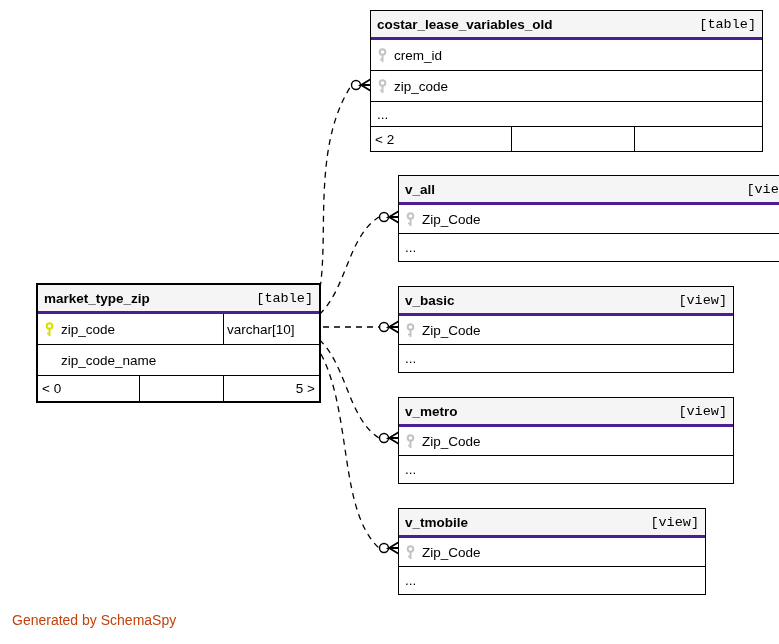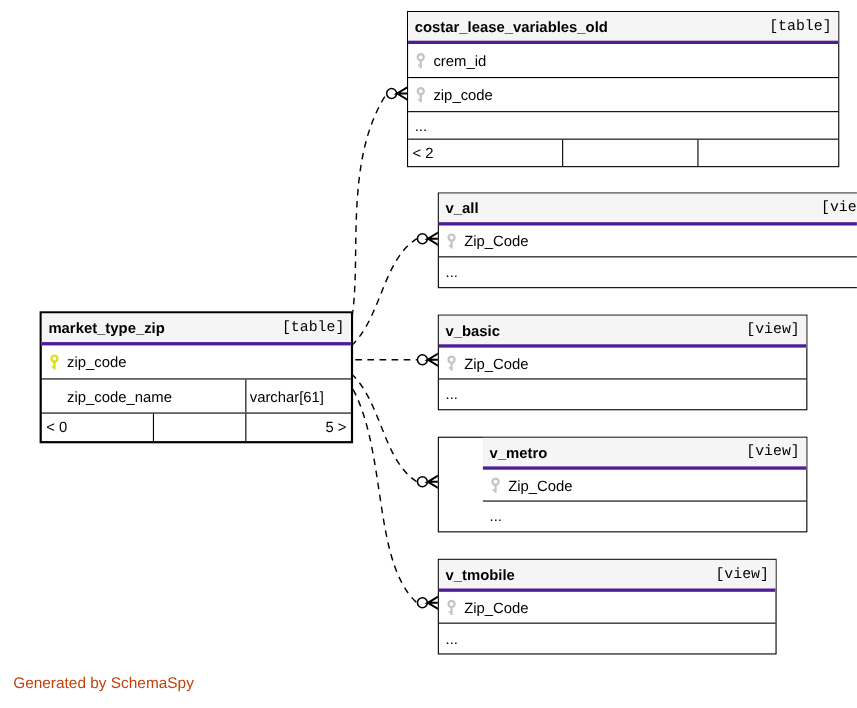--- a/index.html
+++ b/index.html
@@ -127,27 +127,27 @@
       <span class="namecell" style="flex:0 0 185px;">
         <span class="keyspot key-primary">
           <svg width="11" height="15" viewBox="0 0 11 15">
               <circle cx="5.5" cy="4" r="2.8" fill="none" stroke="currentColor" stroke-width="2"></circle>
               <line x1="5.5" y1="6.8" x2="5.5" y2="14" stroke="currentColor" stroke-width="2"></line>
               <line x1="5.5" y1="11.5" x2="3" y2="11.5" stroke="currentColor" stroke-width="1.6"></line>
             </svg>
         </span>
         <span>zip_code</span>
       </span>
+      <span class="typecell" style="flex:1;">varchar[10]</span>
     </div>
     <div class="row">
       <span class="namecell" style="flex:0 0 185px;">
         <span class="keyspot"></span>
         <span>zip_code_name</span>
       </span>
-      <span class="typecell" style="flex:1;">varchar[61]</span>
     </div>
     <div class="frow" style="height:25px;">
       <span class="fcell" style="width:101px;">&lt; 0</span>
       <span class="fcell" style="width:84px;"></span>
       <span class="fcell right" style="flex:1;">5 &gt;</span>
     </div>
   </div>
 
   <div class="etable view" style="left:398px; top:175px; width:404px;">
     <div class="hdr">
@@ -182,21 +182,21 @@
               <line x1="5.5" y1="6.8" x2="5.5" y2="14" stroke="currentColor" stroke-width="2"></line>
               <line x1="5.5" y1="11.5" x2="3" y2="11.5" stroke="currentColor" stroke-width="1.6"></line>
             </svg>
         </span>
         <span>Zip_Code</span>
       </span>
     </div>
     <div class="ellipsis">...</div>
   </div>
 
-  <div class="etable view" style="left:398px; top:397px; width:336px;padding-left:40px;">
+  <div class="etable view" style="left:398px; top:397px; width:336px;">
     <div class="hdr">
       <span>v_metro</span>
       <span class="badge">[view]</span>
     </div>
     <div class="row">
       <span class="namecell">
         <span class="keyspot key-gray">
           <svg width="11" height="15" viewBox="0 0 11 15">
               <circle cx="5.5" cy="4" r="2.8" fill="none" stroke="currentColor" stroke-width="2"></circle>
               <line x1="5.5" y1="6.8" x2="5.5" y2="14" stroke="currentColor" stroke-width="2"></line>

